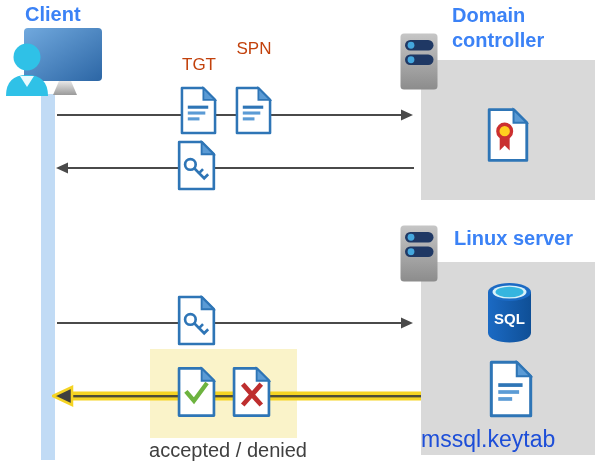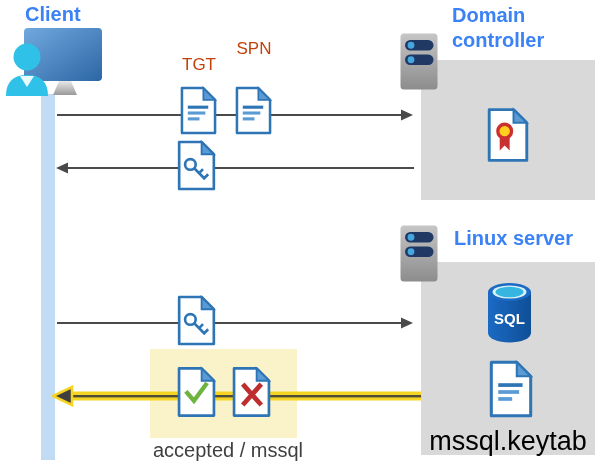--- a/index.html
+++ b/index.html
@@ -4,21 +4,21 @@
 <style>
   html,body{margin:0;padding:0;background:#fff;}
   #canvas{
     position:relative;width:600px;height:468px;background:#fff;overflow:hidden;
     font-family:"Liberation Sans", sans-serif;
   }
   .abs{position:absolute;}
   .actor-title{font-weight:bold;font-size:20px;color:#3b82f6;line-height:25px;}
   .small-label{font-size:17px;color:#c2410c;text-align:center;}
   .result-label{font-size:20px;color:#3f3f3f;text-align:center;}
-  .keytab-label{font-size:27px;color:#000000;text-align:center;}
+  .keytab-label{font-size:23px;color:#1d4ed8;}
   .gray-box{background:#D9D9D9;}
   .lifeline{background:#C1DBF5;}
   .yellow-box{background:#FAF3C9;}
   svg{display:block;}
 </style>
 </head>
 <body>
 
 <div id="canvas">
 
@@ -173,15 +173,15 @@
     <path d="M24 2 v12 h12 z" fill="#5B9BD5" stroke="#2E75B6" stroke-width="1.8"></path>
     <path d="M10 26 l6.5 7.5 L28 18" fill="none" stroke="#6DB33F" stroke-width="4.2" stroke-linecap="square"></path>
   </svg>
 
   <svg class="abs" style="left:232px;top:364px;" width="39" height="56" viewBox="0 0 38 50">
     <path d="M2 2 h22 l12 12 v34 h-34 z" fill="#fff" stroke="#2E75B6" stroke-width="2.6" stroke-linejoin="round"></path>
     <path d="M24 2 v12 h12 z" fill="#5B9BD5" stroke="#2E75B6" stroke-width="1.8"></path>
     <path d="M12 19 L27 36 M27 19 L12 36" fill="none" stroke="#BE2E2E" stroke-width="4.6" stroke-linecap="square"></path>
   </svg>
 
-  <div class="abs result-label" style="left:138px;top:439px;width:180px;">accepted / mssql</div>
+  <div class="abs result-label" style="left:138px;top:439px;width:180px;">accepted / denied</div>
 
 </div>
 
 </body></html>

